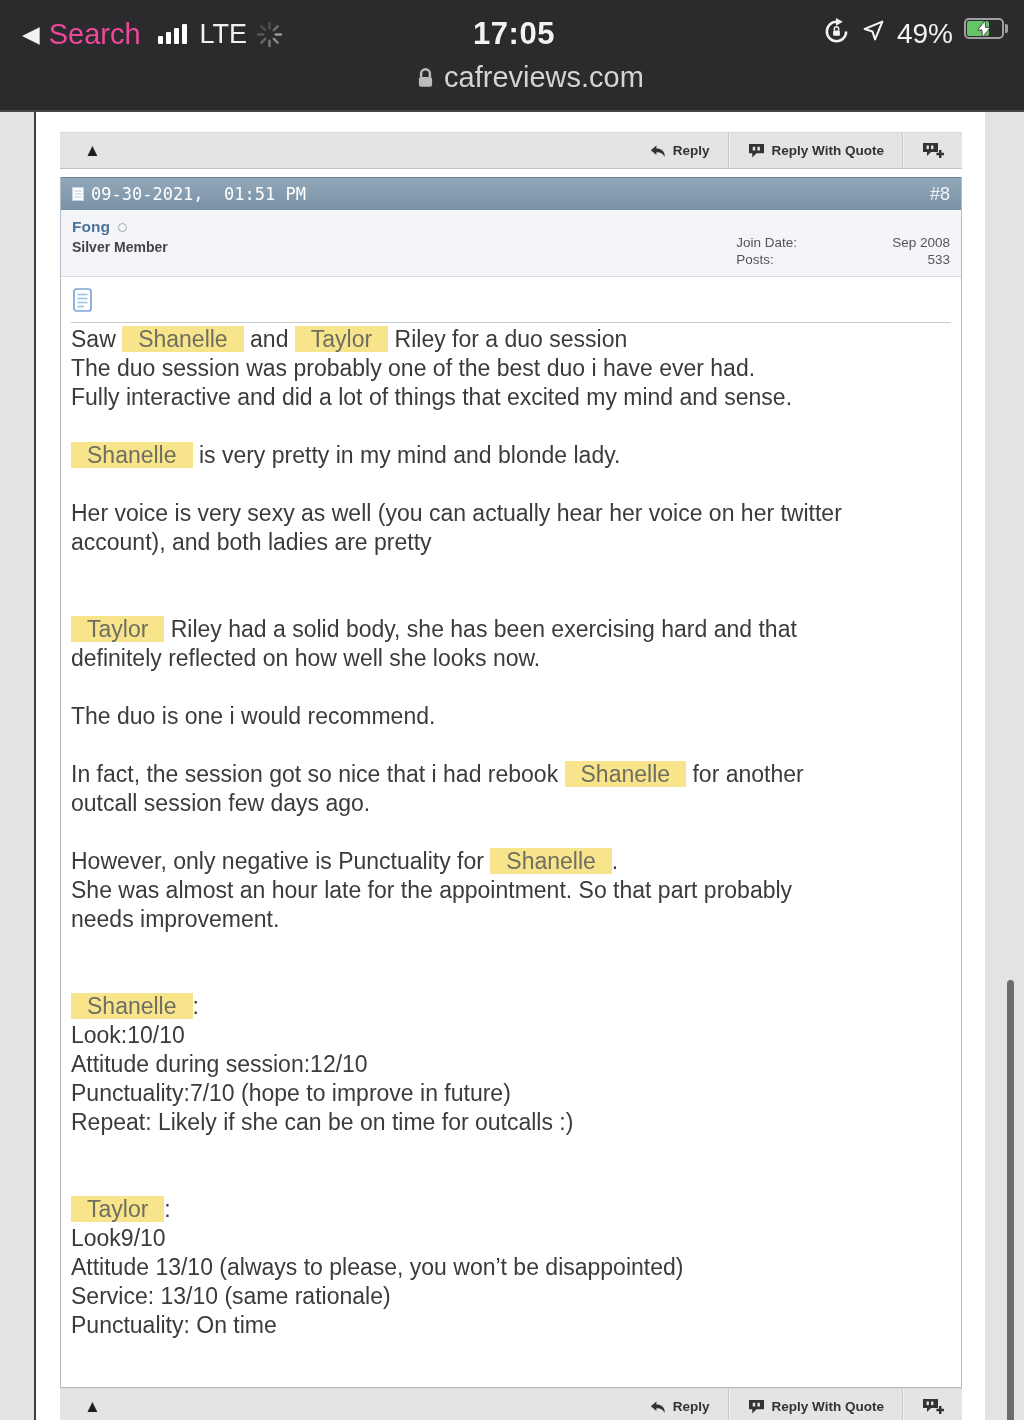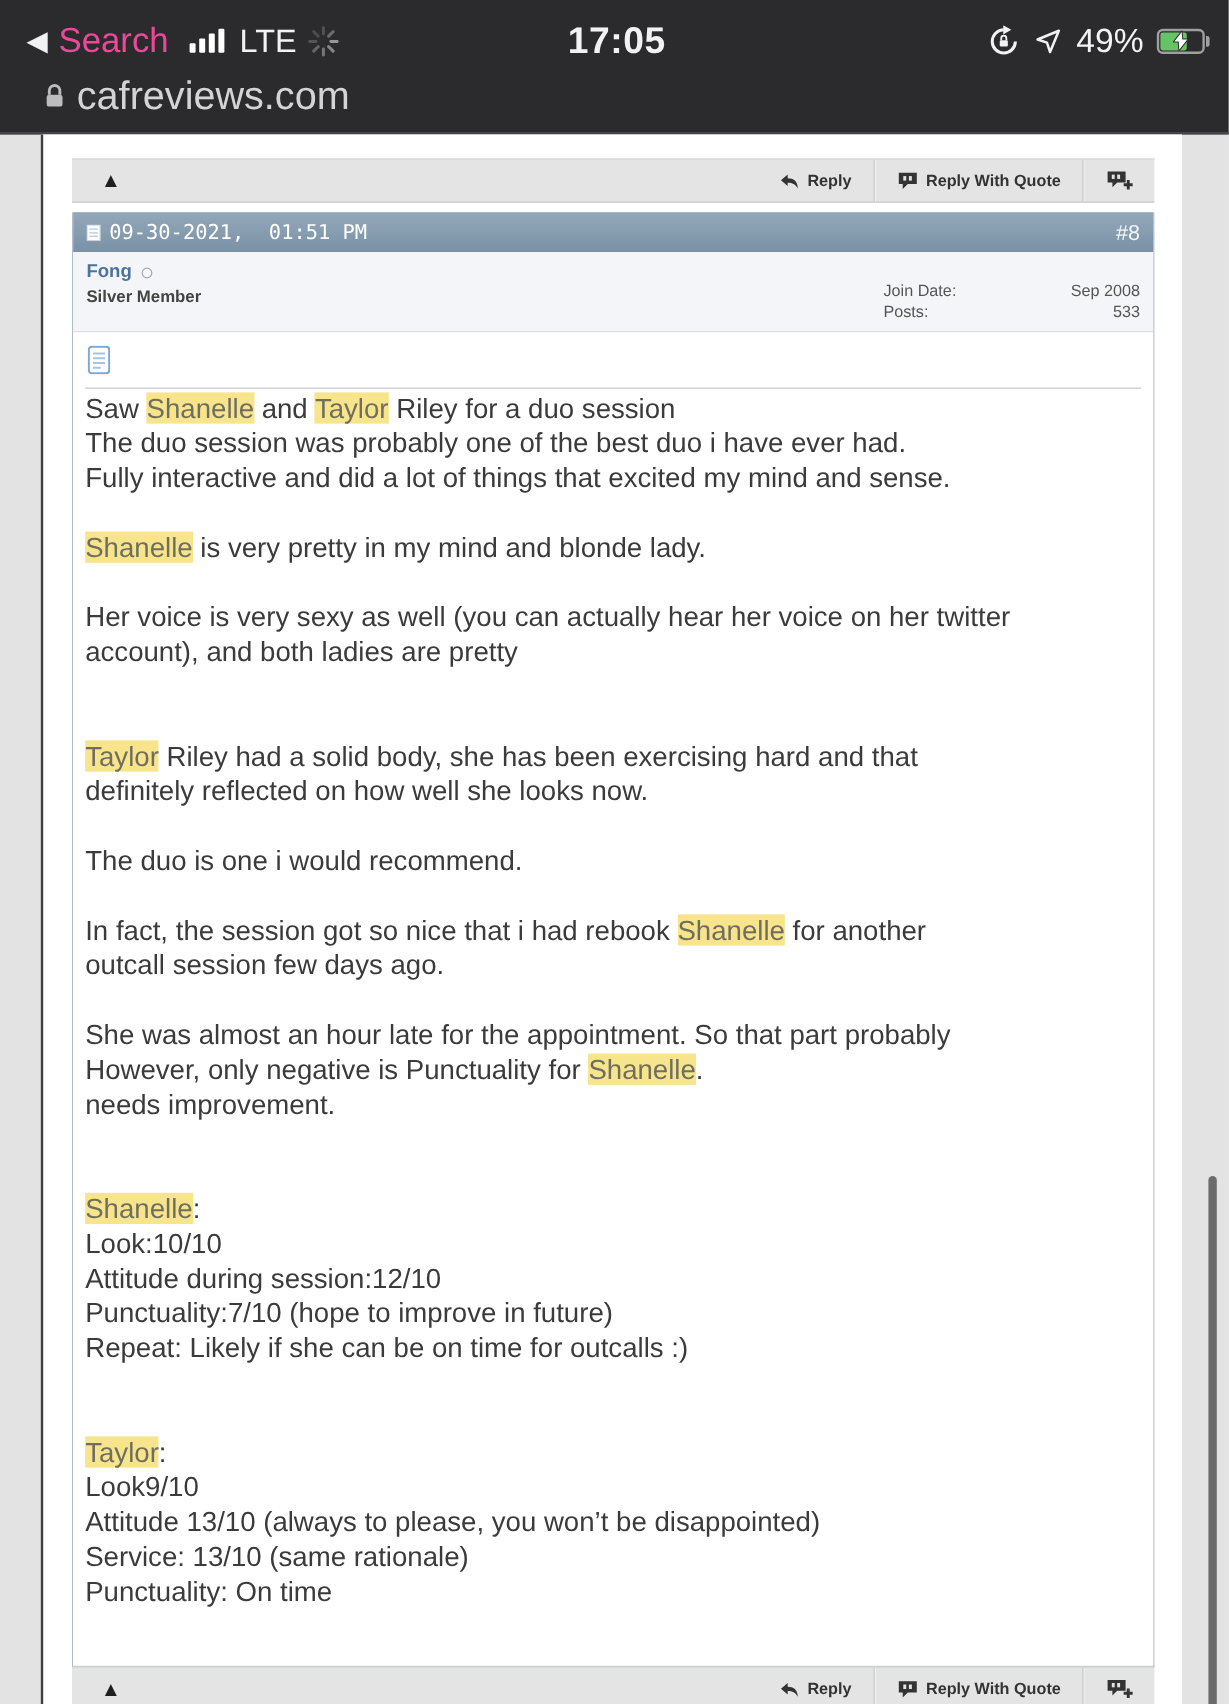--- a/index.html
+++ b/index.html
@@ -20,28 +20,28 @@
     box-sizing:border-box;
   }
   .sb-row1{position:relative;height:58px;display:flex;align-items:center;padding:10px 16px 0 22px;box-sizing:border-box;}
   .sb-left{display:flex;align-items:center;gap:9px;}
   .back-glyph{font-size:23px;line-height:1;}
   .sb-search{font-size:29px;color:#ec4899;}
   .signal-bars{display:flex;align-items:flex-end;gap:3px;margin-left:8px;}
   .signal-bars i{display:block;width:5px;background:#fff;border-radius:1px;}
   .sb-lte{font-size:27px;margin-left:4px;}
   .sb-time{position:absolute;left:4px;right:0;text-align:center;font-size:31px;font-weight:bold;letter-spacing:.5px;}
-  .sb-right{margin-left:auto;display:flex;align-items:center;gap:11px;font-size:28px;}
+  .sb-right{margin-left:auto;display:flex;align-items:flex-start;gap:11px;font-size:28px;}
   .battery{display:flex;align-items:center;}
   .batt-body{width:40px;height:21px;border:2px solid rgba(255,255,255,.55);border-radius:5px;position:relative;box-sizing:border-box;}
   .batt-fill{position:absolute;top:1px;bottom:1px;left:1px;width:60%;background:var(--batt-green);border-radius:2px;}
   .batt-bolt{position:absolute;left:50%;top:50%;transform:translate(-50%,-50%);}
   .batt-nub{width:3px;height:9px;background:rgba(255,255,255,.55);border-radius:0 2px 2px 0;margin-left:1px;}
-  .sb-row2{display:flex;align-items:center;gap:9px;margin-top:3px;
-           font-size:33px;color:#d4d4d6;padding-left:36px;}
+  .sb-row2{display:flex;justify-content:center;align-items:center;gap:9px;margin-top:3px;
+           font-size:29px;color:#d4d4d6;padding-left:36px;}
 
   
   .page-wrapper{
     position:absolute;top:112px;left:34px;width:951px;bottom:0;
     background:#fff;border-left:2px solid #3e3e3e;
     padding:20px 23px 0 24px;box-sizing:border-box;
   }
 
   .toolbar{
     height:37px;background:#e4e4e4;border-bottom:1px solid #c2c2c2;border-top:1px solid #d8d8d8;
@@ -71,21 +71,21 @@
   .member{color:#444;font-weight:bold;font-size:14px;margin-top:3px;text-align:center;}
   .ur-right{margin-left:auto;display:grid;grid-template-columns:auto 105px;column-gap:48px;row-gap:2px;
             font-size:13.5px;color:#555;padding-top:1px;margin-top:16px;}
   .ur-right .val{text-align:right;}
 
   .post-body{background:#fff;padding:11px 10px 0;}
   .body-doc{margin-left:2px;}
   .body-divider{border-top:1px solid #c9c9c9;margin:6px 0 2px;}
   .post-lines{padding-top:0;}
   .post-line{font-size:23px;line-height:29px;height:29px;color:#3b3b3b;white-space:nowrap;}
-  .hl{background:var(--hl-bg);color:var(--hl-fg);padding:0 0;}
+  .hl{background:var(--hl-bg);color:var(--hl-fg);padding:0 16px;}
   .bottom-space{height:47px;}
 
   .scrollbar{position:absolute;right:10px;top:980px;width:7px;height:445px;background:#6c6c6c;border-radius:4px;}
 </style>
 </head>
 <body>
 
 <div class="status-bar">
   <div class="sb-row1">
     <div class="sb-left">
@@ -228,22 +228,22 @@
           <div class="post-line"></div>
           <div class="post-line"></div>
           <div class="post-line"><span class="hl">Taylor</span><span> Riley had a solid body, she has been exercising hard and that</span></div>
           <div class="post-line"><span>definitely reflected on how well she looks now.</span></div>
           <div class="post-line"></div>
           <div class="post-line"><span>The duo is one i would recommend.</span></div>
           <div class="post-line"></div>
           <div class="post-line"><span>In fact, the session got so nice that i had rebook </span><span class="hl">Shanelle</span><span> for another</span></div>
           <div class="post-line"><span>outcall session few days ago.</span></div>
           <div class="post-line"></div>
+          <div class="post-line"><span>However, only negative is Punctuality for </span><span class="hl">Shanelle</span><span>.</span></div>
           <div class="post-line"><span>She was almost an hour late for the appointment. So that part probably</span></div>
-          <div class="post-line"><span>However, only negative is Punctuality for </span><span class="hl">Shanelle</span><span>.</span></div>
           <div class="post-line"><span>needs improvement.</span></div>
           <div class="post-line"></div>
           <div class="post-line"></div>
           <div class="post-line"><span class="hl">Shanelle</span><span>:</span></div>
           <div class="post-line"><span>Look:10/10</span></div>
           <div class="post-line"><span>Attitude during session:12/10</span></div>
           <div class="post-line"><span>Punctuality:7/10 (hope to improve in future)</span></div>
           <div class="post-line"><span>Repeat: Likely if she can be on time for outcalls :)</span></div>
           <div class="post-line"></div>
           <div class="post-line"></div>

